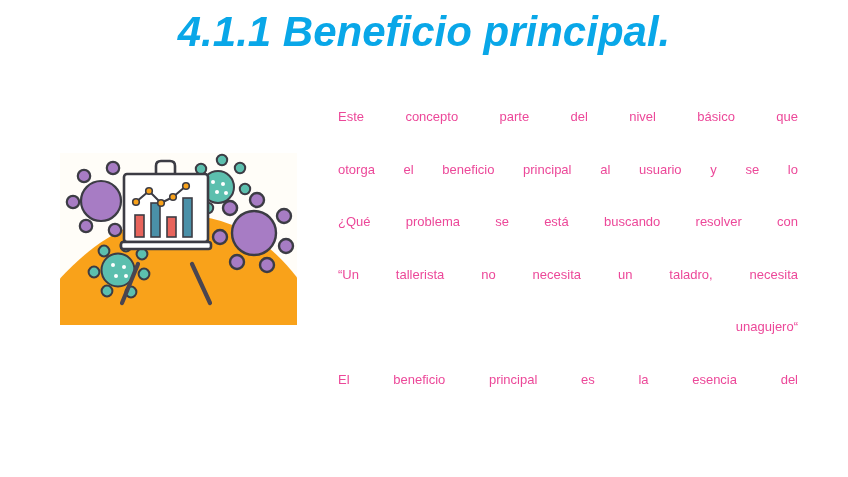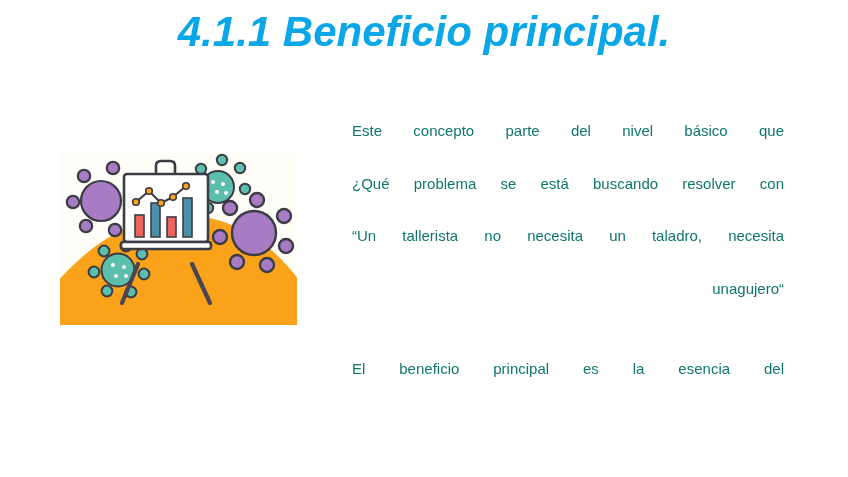--- a/index.html
+++ b/index.html
@@ -42,25 +42,25 @@
 
   
   .body-col {
     position: absolute;
     left: 338px;
     top: 104px;
     width: 460px;
   }
   .para {
     font-family: "Liberation Sans", sans-serif;
-    font-size: 15px;
+    font-size: 13px;
     line-height: 26.3px;
-    color: #0f766e;
+    color: #ec4899;
     text-align: justify;
-    margin: 14px;
+    margin: 0;
   }
   .para-gap {
     height: 26px;
   }
   
   .para > span.j-line {
     display: block;
     text-align: justify;
   }
   .para > span.j-line::after {
@@ -196,20 +196,21 @@
         </g>
       </g>
 
     </svg>
   </div>
 
   <div class="body-col">
 
     <p class="para">
       <span class="j-line">Este concepto parte del nivel básico que</span>
+      <span class="j-line">otorga el beneficio principal al usuario y se lo</span>
       <span class="j-line">¿Qué problema se está buscando resolver con</span>
       <span class="j-line">“Un tallerista no necesita un taladro, necesita</span>
       <span class="last-line">unagujero“</span>
     </p>
 
     <div class="para-gap"></div>
 
     <p class="para">
       <span class="j-line">El beneficio principal es la esencia del</span>
 

